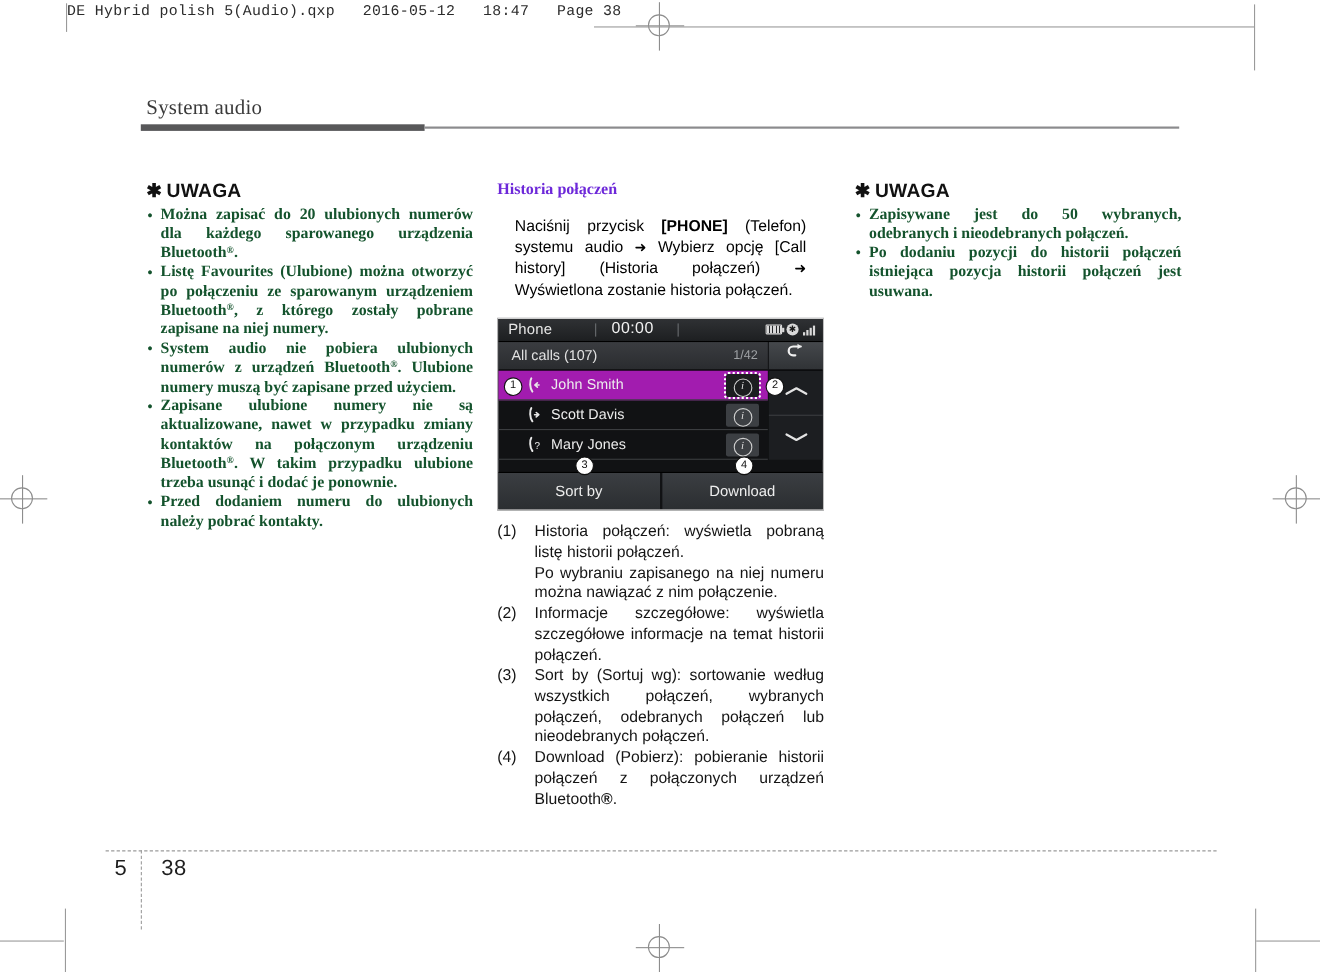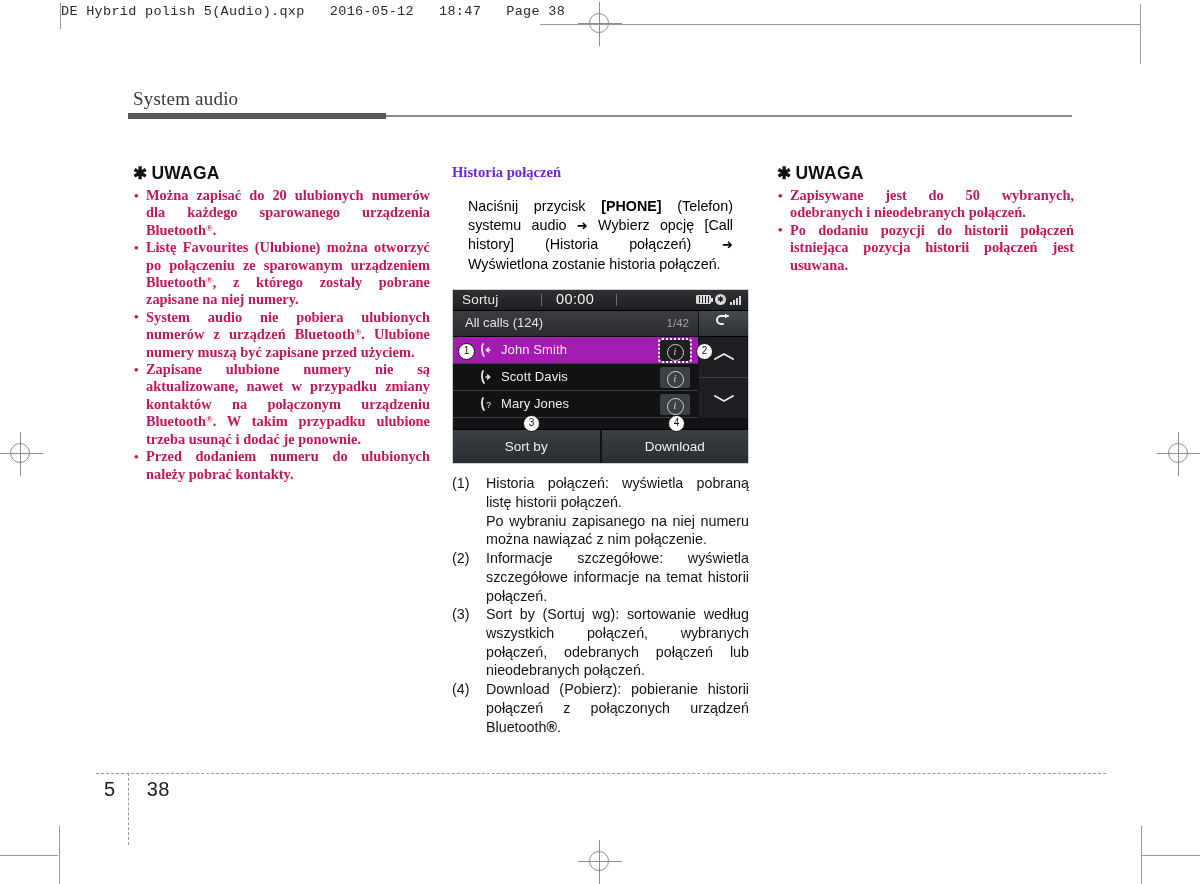--- a/index.html
+++ b/index.html
@@ -135,21 +135,21 @@
     padding: 0;
   }
   .note-list li {
     position: relative;
     padding-left: 13px;
     font-family: "Liberation Serif", serif;
     font-weight: bold;
     font-size: 14.4px;
     line-height: 17.4px;
     text-align: justify;
-    color: #be185d;
+    color: #14532d;
     margin-bottom: 0px;
   }
   .note-list li::before {
     content: "\2022";
     position: absolute;
     left: 1px;
     top: -0.5px;
     font-size: 13px;
   }
   .note-list li + li { margin-top: 0px; }
@@ -512,38 +512,38 @@
 </div>
 
 <div class="col col-mid">
   <h3 class="sec-title">Historia połączeń</h3>
 
   <p class="body-text"><span>Naciśnij przycisk </span><b>[PHONE]</b><span> (Telefon) systemu audio </span><span class="arrow-g">➜</span><span> Wybierz opcję [Call history] (Historia połączeń) </span><span class="arrow-g">➜</span><span> Wyświetlona zostanie historia połączeń.</span></p>
 
   <div class="device">
 
     <div class="dev-statusbar">
-      <div class="dev-title">Sortuj</div>
+      <div class="dev-title">Phone</div>
       <div class="dev-sep1"></div>
       <div class="dev-clock">00:00</div>
       <div class="dev-sep2"></div>
       <div class="dev-icons">
         <span class="ico-batt"></span>
         <span class="ico-bt">✱</span>
         <span class="ico-sig">
             <i></i>
             <i></i>
             <i></i>
             <i></i>
           </span>
       </div>
     </div>
 
     <div class="dev-subbar">
-      <span class="label">All calls (124)</span>
+      <span class="label">All calls (107)</span>
       <span class="count">1/42</span>
     </div>
     <div class="dev-back">
       <svg width="20" height="16" viewBox="0 0 20 16">
         <path d="M14 3 H7 a4 4 0 0 0 0 8 h2" stroke="#f0f0f0" stroke-width="2" fill="none" stroke-linecap="round"></path>
         <path d="M11 0.5 L14.5 3 L11 5.5 Z" fill="#f0f0f0"></path>
       </svg>
     </div>
 
     <div class="dev-list">

